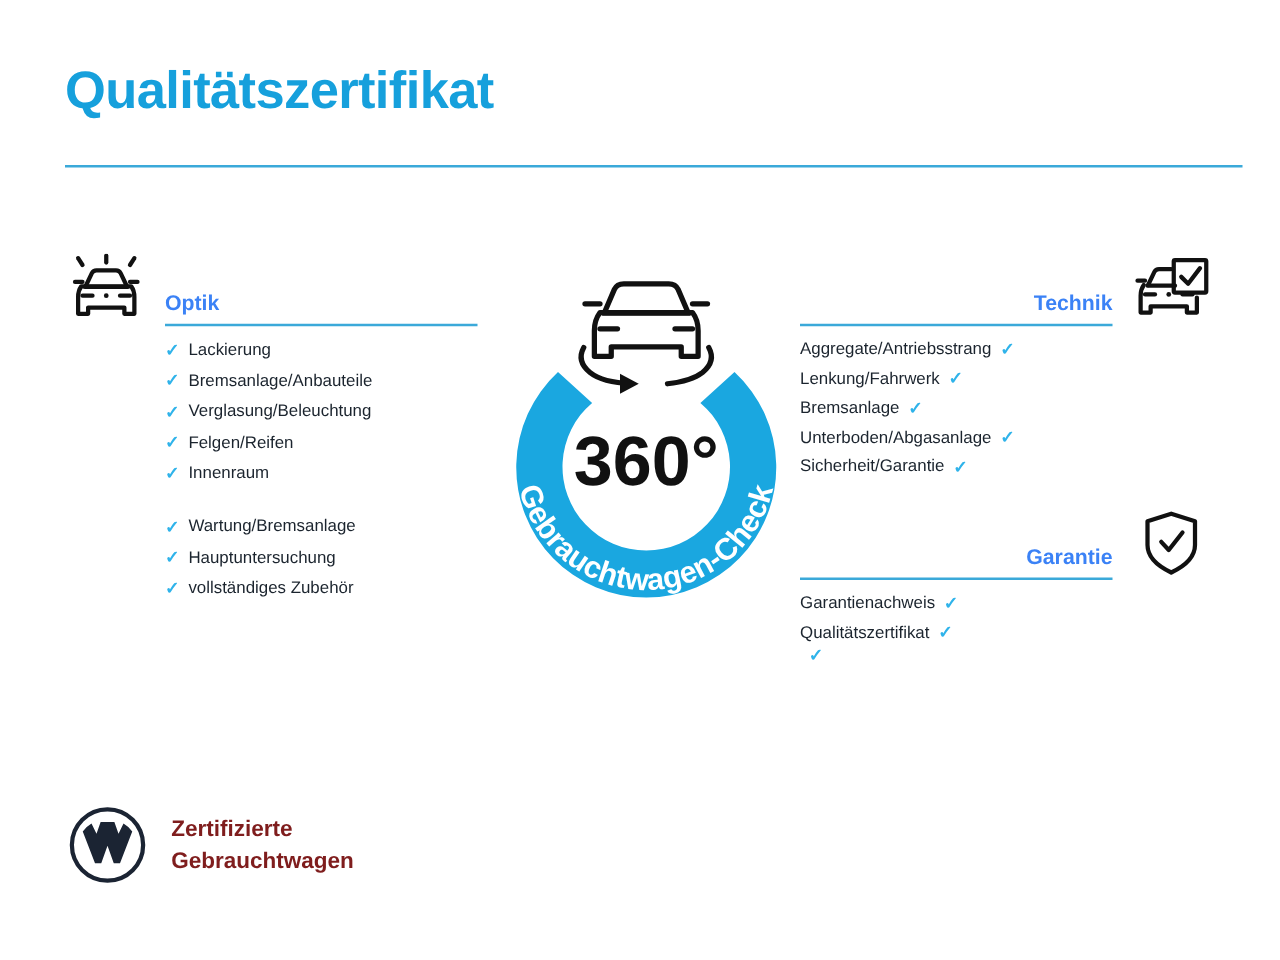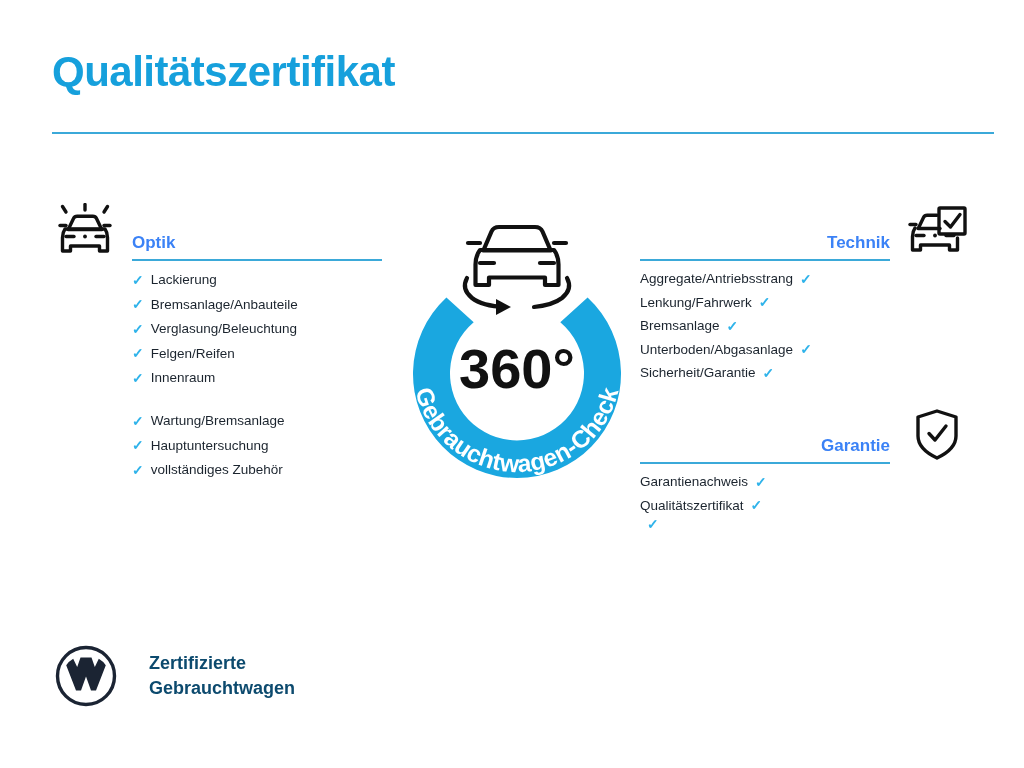--- a/index.html
+++ b/index.html
@@ -81,22 +81,22 @@
   .badge svg{display:block;width:100%;height:100%;}
 
   
   .footer{
     position:absolute;left:55px;top:645px;
     display:flex;align-items:center;
   }
   .vw-logo{width:62px;height:62px;flex:0 0 auto;}
   .vw-logo svg{display:block;width:100%;height:100%;}
   .footer-text{
-    margin-left:32px;
-    font-size:18px;font-weight:bold;color:#0c4a6e;
+    margin-left:20px;
+    font-size:18px;font-weight:bold;color:#7f1d1d;
     line-height:25px;
   }
   .footer-text div{white-space:nowrap;}
 </style>
 </head>
 <body>
 
 <div class="page">
 
   <div class="title">Qualitätszertifikat</div>

